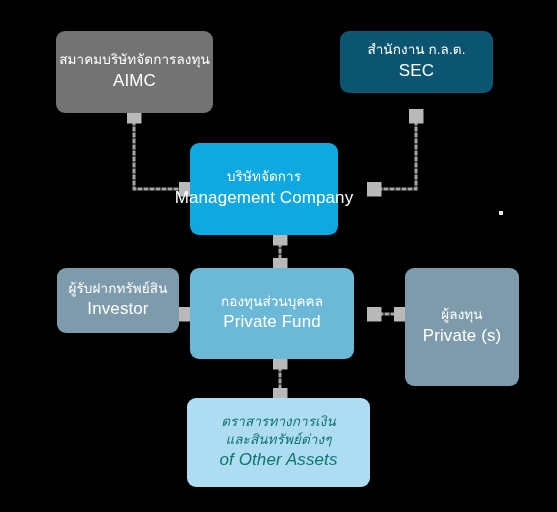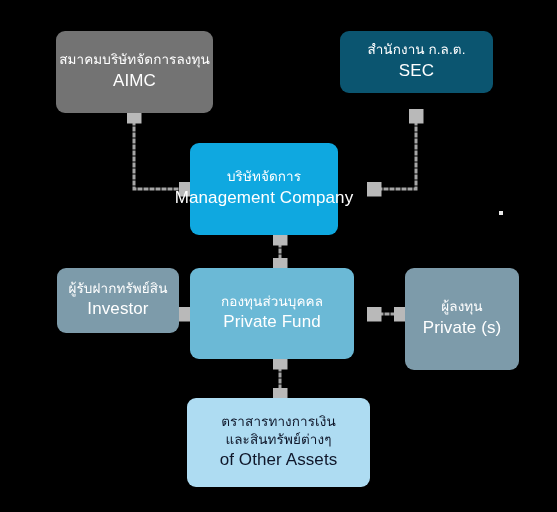--- a/index.html
+++ b/index.html
@@ -57,28 +57,28 @@
   .box-custodian {
     left: 36px; top: 268px; width: 122px; height: 65px;
     background: #7d9baa;
     margin-left: 21px;
   }
   .box-fund {
     left: 190px; top: 268px; width: 164px; height: 91px;
     background: #6bb9d6;
   }
   .box-investor {
-    left: 405px; top: 268px; width: 114px; height: 102px;
+    left: 405px; top: 268px; width: 114px; height: 118px;
     background: #7d9baa;
   }
   .box-assets {
     left: 187px; top: 398px; width: 183px; height: 89px;
     background: #aedcf2;
   }
-  .box-assets .th, .box-assets .en { color: #0f172a; }
+  .box-assets .th, .box-assets .en { color: #0f766e; font-style: italic; }
 
   .connector {
     position: absolute;
     pointer-events: none;
   }
   .stray-dot {
     position: absolute;
     width: 4px;
     height: 4px;
     background: #e8e8e8;

